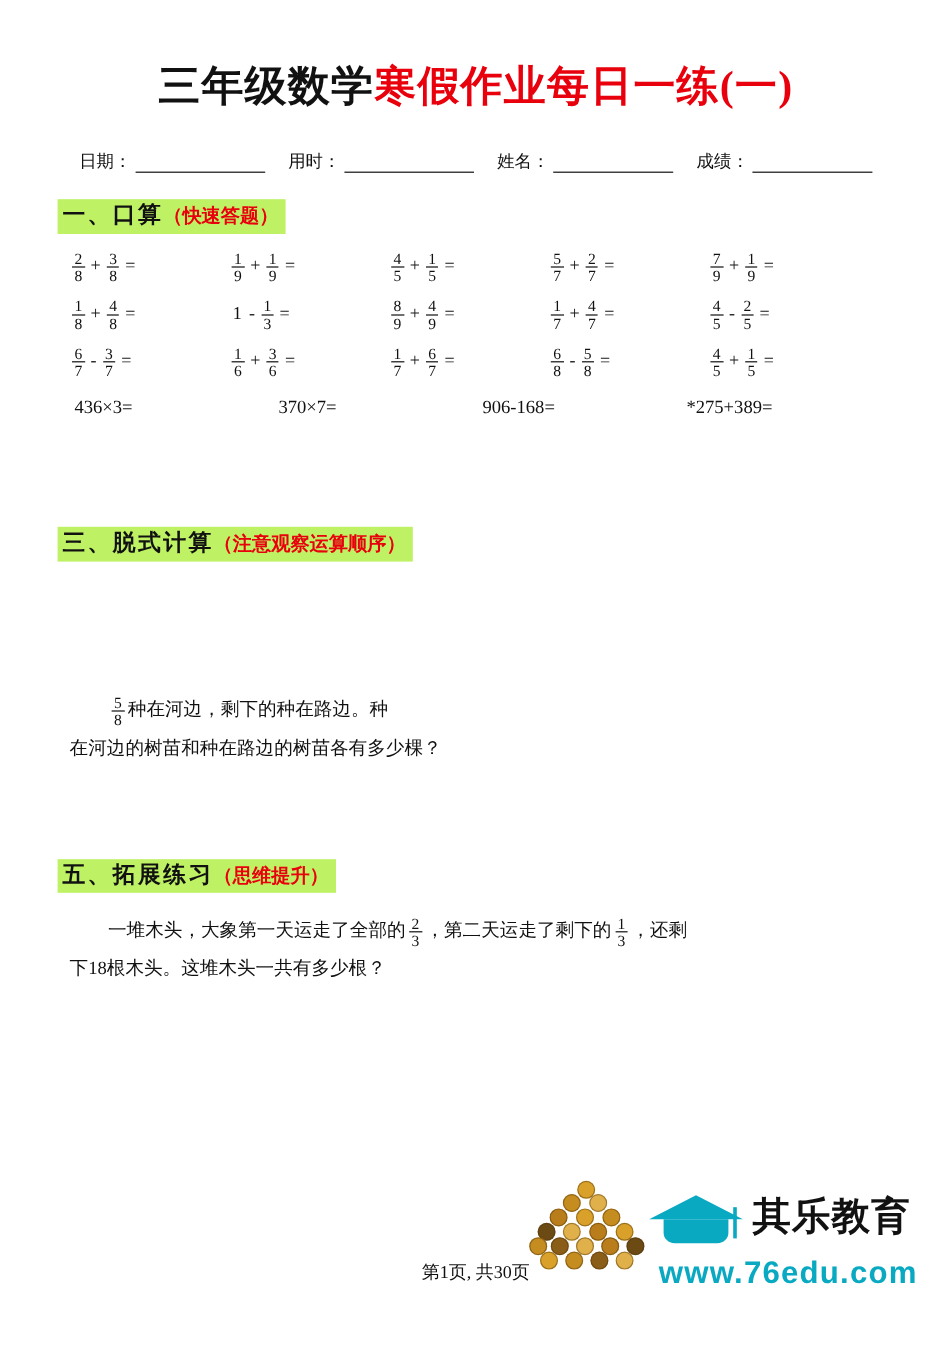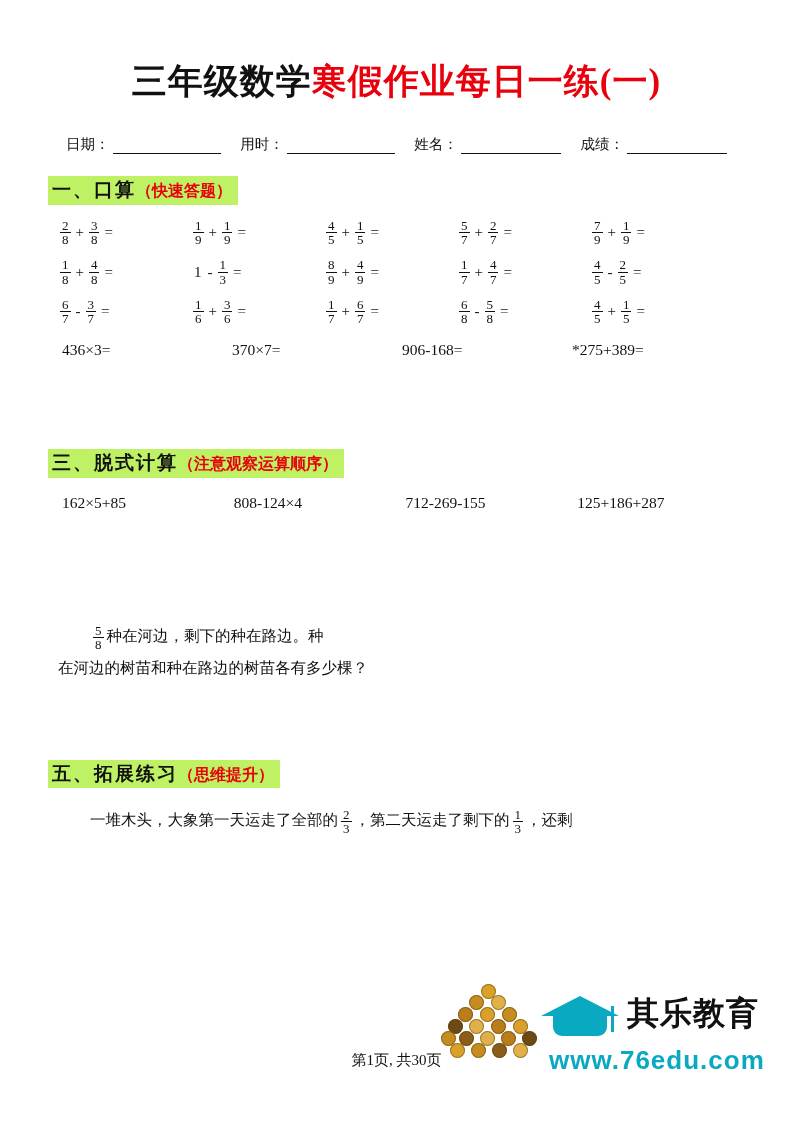--- a/index.html
+++ b/index.html
@@ -13,21 +13,21 @@
     font-family: "Liberation Serif", "DejaVu Serif", serif;
     color: #111111;
     position: relative;
     overflow: hidden;
   }
   .page {
     position: relative;
     width: 793px;
     height: 1106px;
     box-sizing: border-box;
-    padding: 44px 44px 0 44px;
+    padding: 34px 44px 0 44px;
   }
 
   
   .title {
     text-align: center;
     font-size: 35px;
     font-weight: bold;
     letter-spacing: 1px;
     white-space: nowrap;
     margin-top: 14px;
@@ -472,26 +472,20 @@
     <div class="vert-cell">906-168=</div>
     <div class="vert-cell">*275+389=</div>
   </div>
   <div class="gap-1"></div>
 
   <div class="sec-wrap">
     <div class="sec-head" style="margin-top:4px;">
       <span class="num">三、脱式计算</span><span class="hint">（注意观察运算顺序）</span>
     </div>
   </div>
-  <div class="tuo-row">
-    <div class="tuo-cell">162×5+85</div>
-    <div class="tuo-cell">808-124×4</div>
-    <div class="tuo-cell">712-269-155</div>
-    <div class="tuo-cell">125+186+287</div>
-  </div>
   <div class="gap-2"></div>
 
   <div class="prob">
     <span class="indent"></span><span class="frac-inline">
         <span class="n">5</span>
         <span class="d">8</span>
       </span><span>种在河边，剩下的种在路边。种</span><br><span>在河边的树苗和种在路边的树苗各有多少棵？</span>
   </div>
   <div class="gap-3"></div>
 
@@ -500,21 +494,21 @@
       <span class="num">五、拓展练习</span><span class="hint">（思维提升）</span>
     </div>
   </div>
   <div class="prob">
     <span class="indent"></span><span>一堆木头，大象第一天运走了全部的</span><span class="frac-inline">
         <span class="n">2</span>
         <span class="d">3</span>
       </span><span>，第二天运走了剩下的</span><span class="frac-inline">
         <span class="n">1</span>
         <span class="d">3</span>
-      </span><span>，还剩</span><br>
+      </span><span>，还剩</span><br><span>下18根木头。这堆木头一共有多少根？</span>
   </div>
 
   <div class="footer">
     <span>第1页, 共30页</span>
   </div>
 
   <div class="logo">
     <div class="pile">
       <div class="coin" style="left:40px; top:0px;  width:15px; height:15px; background:#d9a12a;"></div>
       <div class="coin" style="left:28px; top:11px; width:15px; height:15px; background:#c58c1f;"></div>

